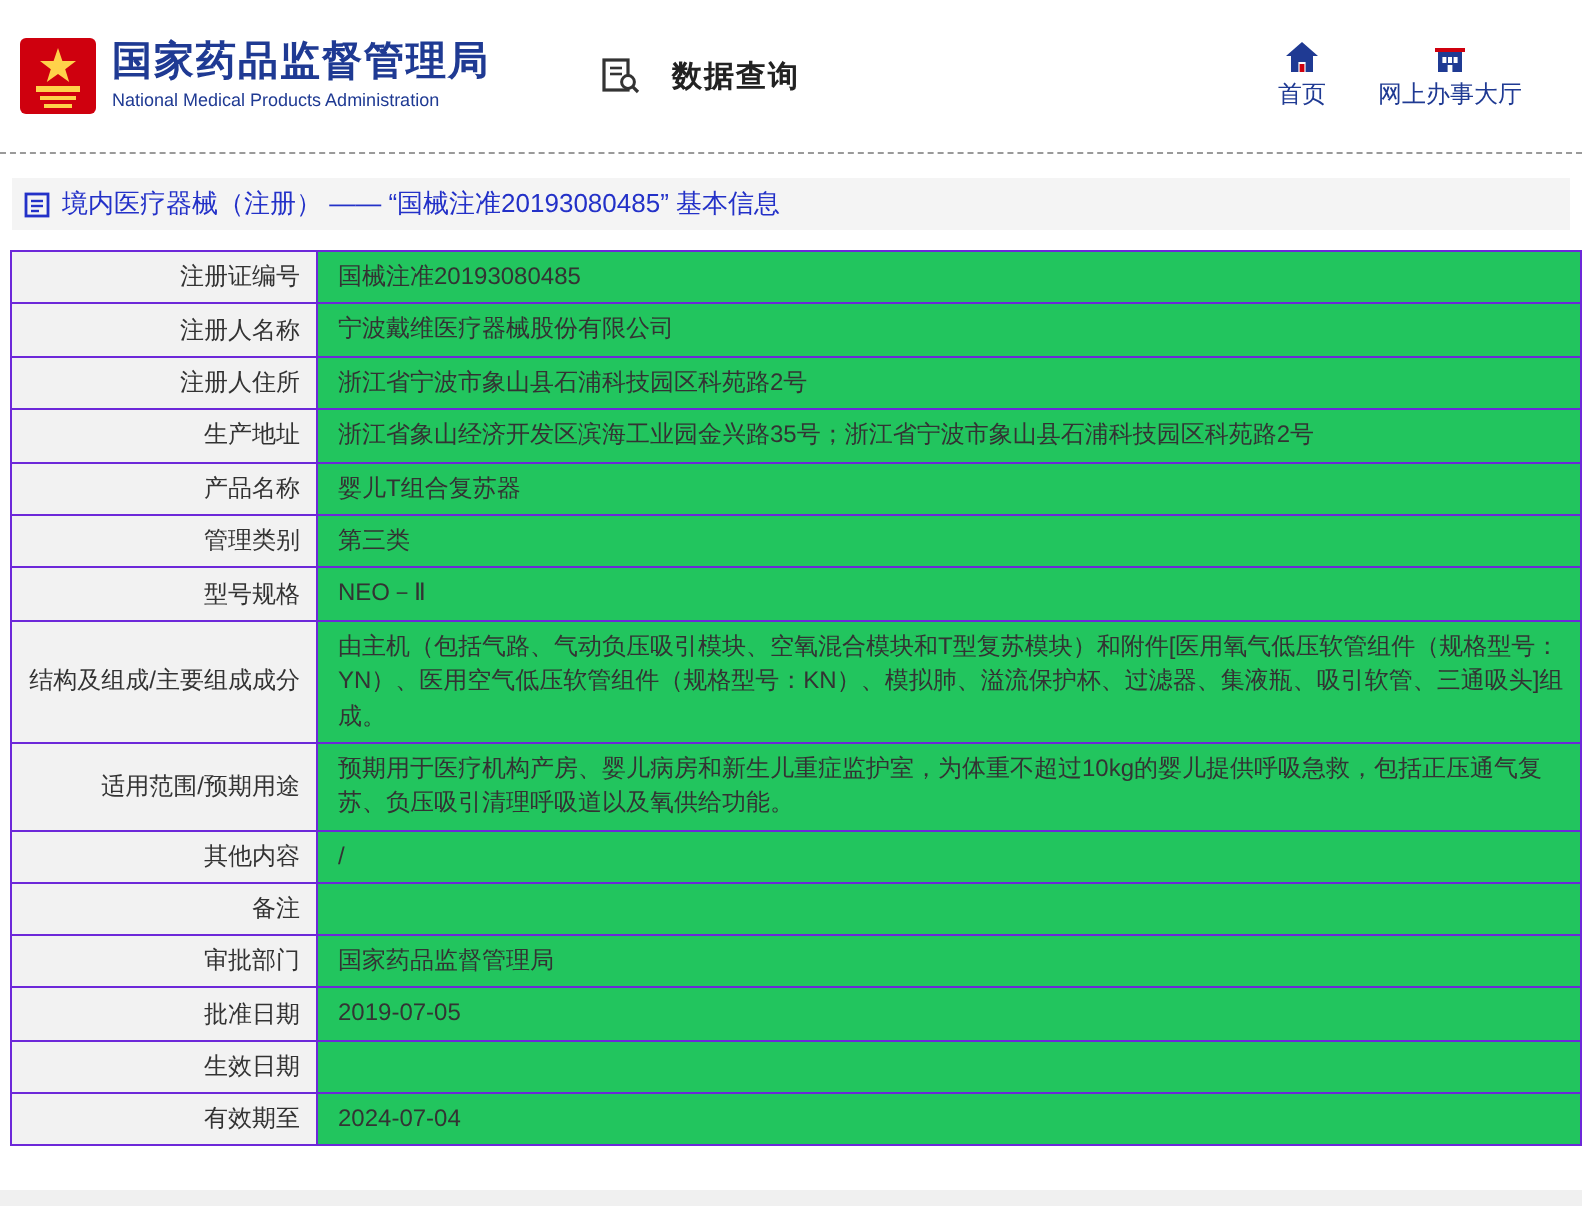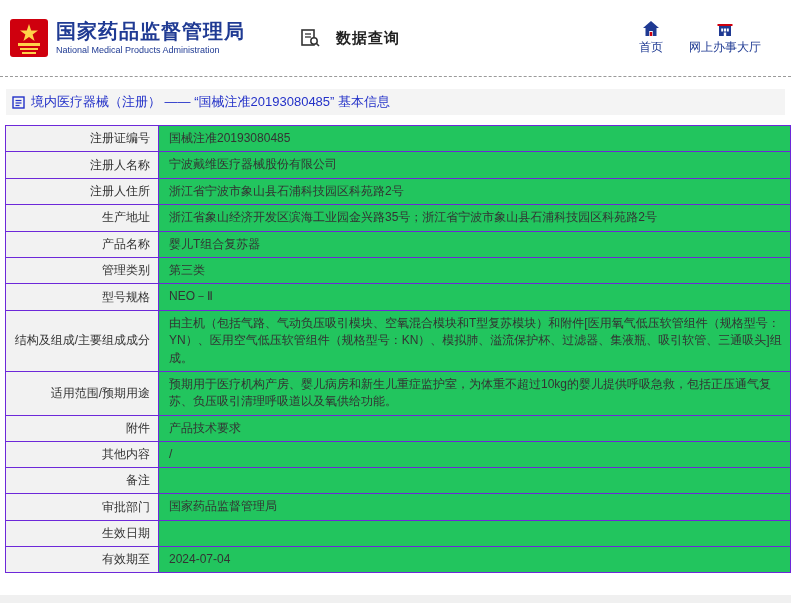--- a/index.html
+++ b/index.html
@@ -178,36 +178,36 @@
       </tr>
       <tr>
         <td class="label-cell">结构及组成/主要组成成分</td>
         <td class="value-cell">由主机（包括气路、气动负压吸引模块、空氧混合模块和T型复苏模块）和附件[医用氧气低压软管组件（规格型号：YN）、医用空气低压软管组件（规格型号：KN）、模拟肺、溢流保护杯、过滤器、集液瓶、吸引软管、三通吸头]组成。</td>
       </tr>
       <tr>
         <td class="label-cell">适用范围/预期用途</td>
         <td class="value-cell">预期用于医疗机构产房、婴儿病房和新生儿重症监护室，为体重不超过10kg的婴儿提供呼吸急救，包括正压通气复苏、负压吸引清理呼吸道以及氧供给功能。</td>
       </tr>
       <tr>
-        <td class="label-cell">附件</td>
-        <td class="value-cell">产品技术要求</td>
-      </tr>
-      <tr>
         <td class="label-cell">其他内容</td>
         <td class="value-cell">/</td>
       </tr>
       <tr>
         <td class="label-cell">备注</td>
         <td class="value-cell"></td>
       </tr>
       <tr>
         <td class="label-cell">审批部门</td>
         <td class="value-cell">国家药品监督管理局</td>
       </tr>
       <tr>
+        <td class="label-cell">批准日期</td>
+        <td class="value-cell">2019-07-05</td>
+      </tr>
+      <tr>
         <td class="label-cell">生效日期</td>
         <td class="value-cell"></td>
       </tr>
       <tr>
         <td class="label-cell">有效期至</td>
         <td class="value-cell">2024-07-04</td>
       </tr>
     </tbody>
 </table>
 

